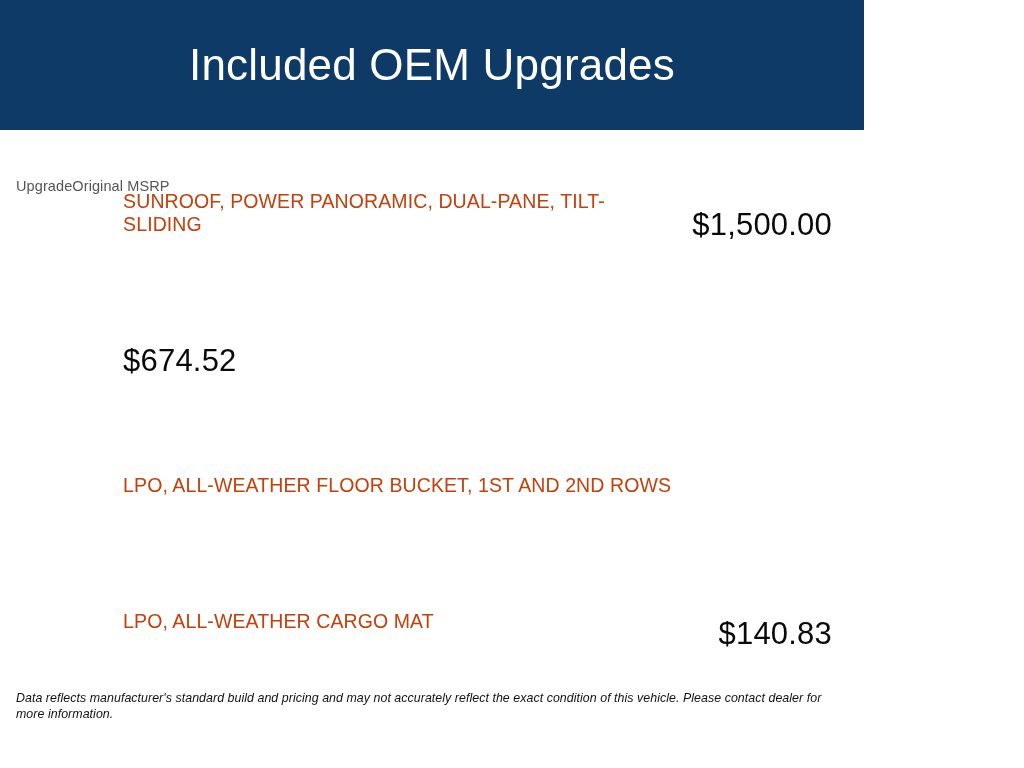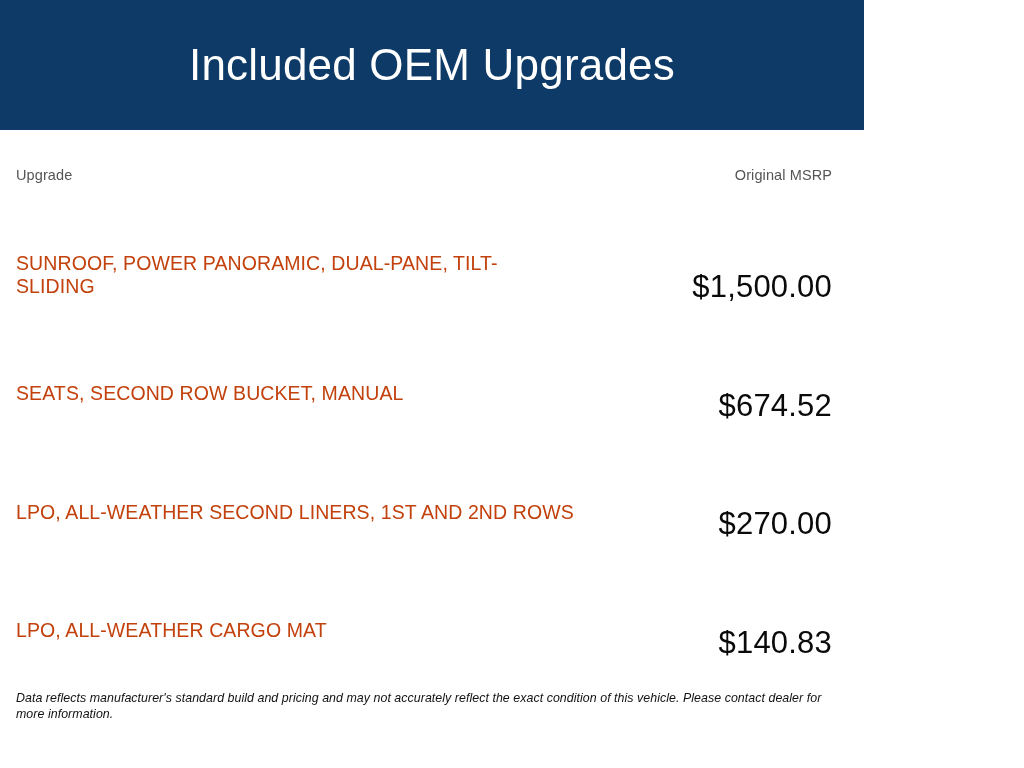--- a/index.html
+++ b/index.html
@@ -41,23 +41,23 @@
     font-weight: 300;
     letter-spacing: 0.2px;
     line-height: 1.1;
     text-align: center;
     font-family: "Liberation Sans", sans-serif;
   }
 
   
   .table-area {
     flex: 1 1 auto;
-    padding: 4px 32px 0 16px;
+    padding: 15px 32px 0 16px;
     display: flex;
-    flex-direction: column;
+    flex-direction: row;
   }
 
   .col-head-row {
     display: flex;
     align-items: center;
     height: 82px;
     flex: 0 0 82px;
   }
 
   .col-head {
@@ -137,27 +137,25 @@
     </div>
 
     <div class="rows">
 
       <div class="upgrade-row">
         <div class="upgrade-name">SUNROOF, POWER PANORAMIC, DUAL-PANE, TILT-SLIDING</div>
         <div class="upgrade-price">$1,500.00</div>
       </div>
 
       <div class="upgrade-row">
-        <div class="upgrade-name">SEATS, SECOND ROW BUCKET, MANUAL</div>
         <div class="upgrade-price">$674.52</div>
       </div>
 
       <div class="upgrade-row">
-        <div class="upgrade-name">LPO, ALL-WEATHER SECOND LINERS, 1ST AND 2ND ROWS</div>
-        <div class="upgrade-price">$270.00</div>
+        <div class="upgrade-name">LPO, ALL-WEATHER FLOOR BUCKET, 1ST AND 2ND ROWS</div>
       </div>
 
       <div class="upgrade-row">
         <div class="upgrade-name">LPO, ALL-WEATHER CARGO MAT</div>
         <div class="upgrade-price">$140.83</div>
       </div>
 
     </div>
   </div>
 

